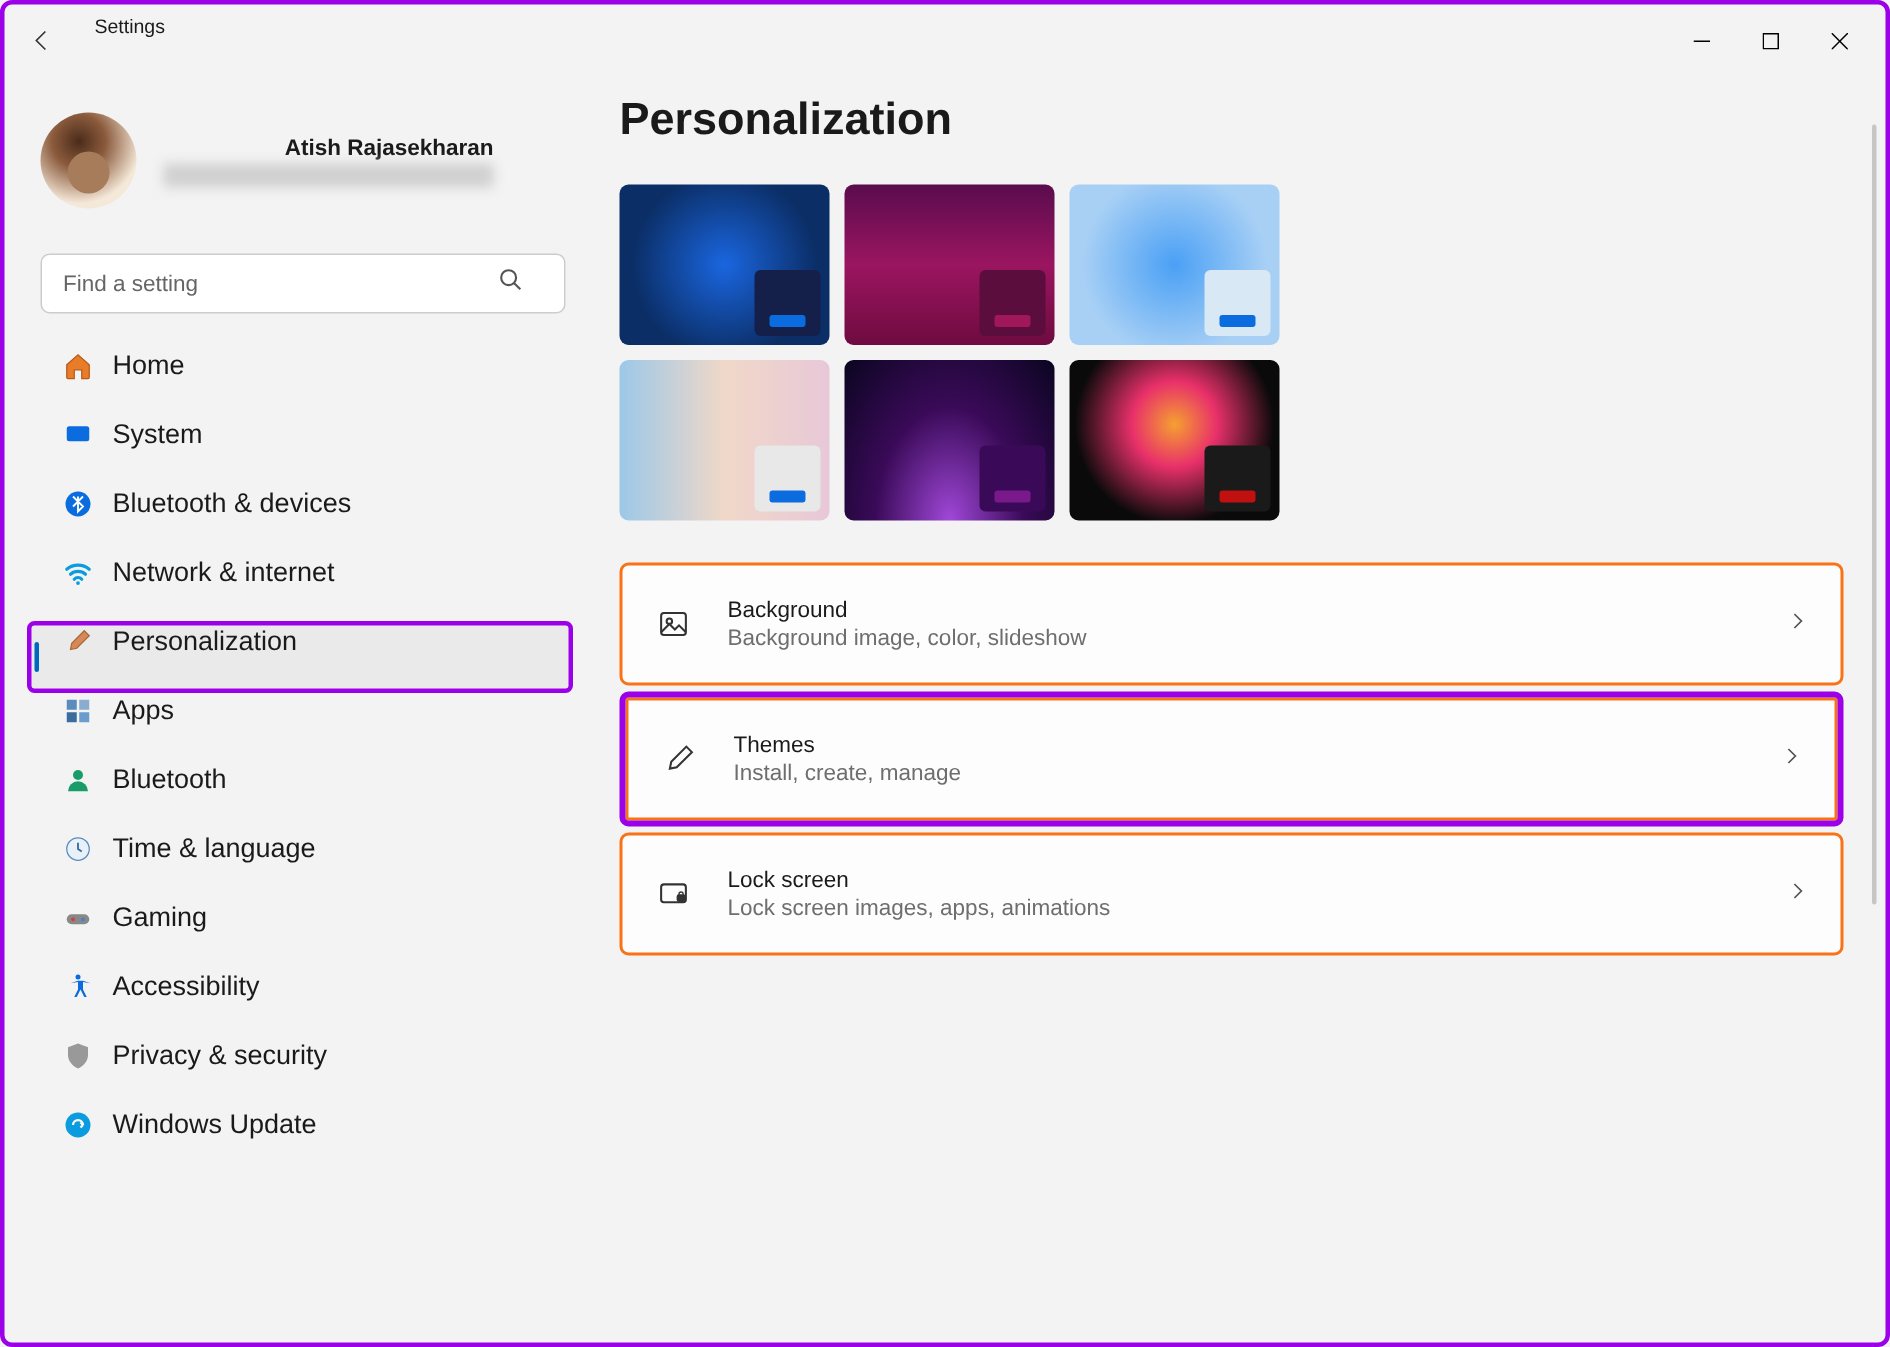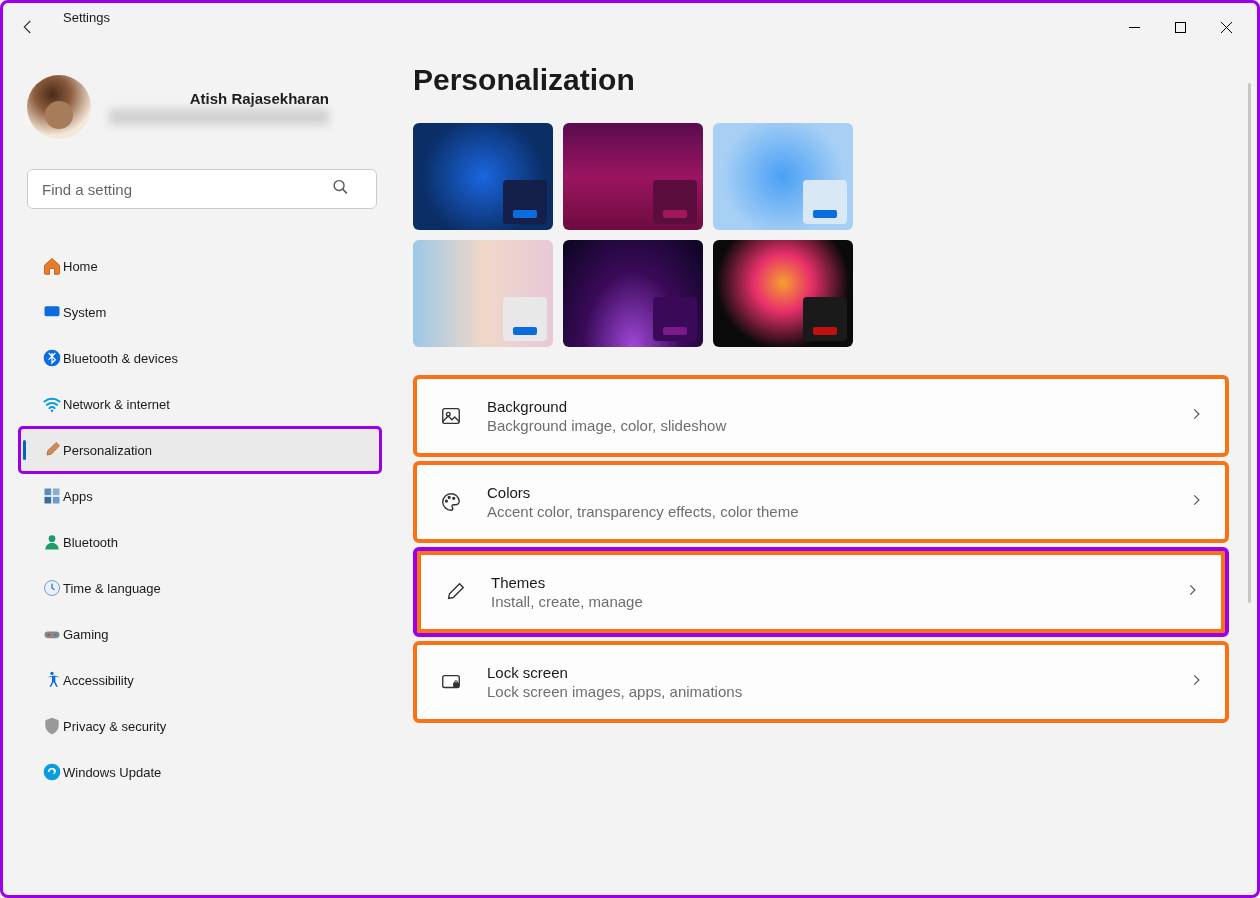--- a/index.html
+++ b/index.html
@@ -43,37 +43,37 @@
   width: 28px; height: 28px; border-radius: 50%;
   background: #a77c5a;
 }
 .profile-name { font-size: 15px; font-weight: 600; color: #1a1a1a; }
 .profile-email {
   font-size: 13px; color: #888; margin-top: 2px;
   filter: blur(4px); width: 220px; height: 16px;
   background: #d0d0d0; border-radius: 2px;
 }
 .search-wrap {
-  position: relative; margin-bottom: 36px;
+  position: relative; margin-bottom: 24px;
 }
 .search {
   width: 350px; height: 40px; border: 1px solid #ccc;
   border-radius: 6px; padding: 0 44px 0 14px; font-size: 15px;
   background: #fff; color: #333; outline: none;
 }
 .search::placeholder { color: #666; }
 .search-icon-wrap {
   position: absolute; right: 30px; top: 50%;
   transform: translateY(-50%); pointer-events: none;
 }
 .nav { display: flex; flex-direction: column; gap: 4px; }
 .nav-item {
-  display: flex; align-items: center; gap: 0;
+  display: flex; align-items: flex-start; gap: 12px;
   height: 42px; padding: 0 14px; border-radius: 6px;
-  cursor: pointer; font-size: 13px; color: #1a1a1a;
+  cursor: pointer; font-size: 18px; color: #1a1a1a;
 }
 .nav-item.selected {
   background: #eaeaea; position: relative;
 }
 .nav-item.selected::before {
   content: ""; position: absolute; left: 2px; top: 11px;
   width: 3px; height: 20px; background: #0067c0; border-radius: 2px;
 }
 .nav-item.highlight {
   outline: 3px solid #9b00e8; border-radius: 2px;
@@ -92,21 +92,21 @@
 }
 .theme-badge {
   position: absolute; bottom: 6px; right: 6px;
   width: 44px; height: 44px; border-radius: 4px;
   display: flex; align-items: flex-end; justify-content: center;
   padding-bottom: 6px;
 }
 .theme-badge-bar { width: 24px; height: 8px; border-radius: 2px; }
 .settings-list { display: flex; flex-direction: column; gap: 4px; }
 .setting-row {
-  background: #fdfdfd; border: 4px solid #f97316; border-radius: 6px;
+  background: #fdfdfd; border: 2px solid #f97316; border-radius: 6px;
   height: 82px; display: flex; align-items: center;
   padding: 0 22px; gap: 24px; cursor: pointer;
 }
 .setting-row.highlight { outline: 4px solid #9b00e8; border-radius: 2px; margin: 4px 4px; }
 .setting-icon { width: 24px; height: 24px; display: flex; align-items: center; justify-content: center; flex-shrink: 0; }
 .setting-text { flex: 1; }
 .setting-title { font-size: 15px; color: #1a1a1a; }
 .setting-sub { font-size: 15px; color: #6e6e6e; margin-top: 2px; }
 .chevron { flex-shrink: 0; }
 .scrollbar-track {
@@ -322,37 +322,20 @@
             </svg>
           </span>
           <div class="setting-text">
             <div class="setting-title">Background</div>
             <div class="setting-sub">Background image, color, slideshow</div>
           </div>
           <span class="chevron"><svg width="14" height="14" viewBox="0 0 24 24" fill="none" stroke="#555" stroke-width="2">
               <path d="M9 4l8 8-8 8"></path>
             </svg></span>
         </div>
-        <div class="setting-row">
-          <span class="setting-icon">
-            <svg width="22" height="22" viewBox="0 0 24 24" fill="none" stroke="#333" stroke-width="1.5">
-              <path d="M12 3a9 9 0 100 18c1 0 2-1 2-2s-1-1-1-2 1-2 2-2h2a4 4 0 004-4 9 9 0 00-9-8z"></path>
-              <circle cx="7" cy="11" r="1" fill="#333"></circle>
-              <circle cx="10" cy="7" r="1" fill="#333"></circle>
-              <circle cx="15" cy="8" r="1" fill="#333"></circle>
-            </svg>
-          </span>
-          <div class="setting-text">
-            <div class="setting-title">Colors</div>
-            <div class="setting-sub">Accent color, transparency effects, color theme</div>
-          </div>
-          <span class="chevron"><svg width="14" height="14" viewBox="0 0 24 24" fill="none" stroke="#555" stroke-width="2">
-              <path d="M9 4l8 8-8 8"></path>
-            </svg></span>
-        </div>
         <div class="setting-row highlight">
           <span class="setting-icon">
             <svg width="22" height="22" viewBox="0 0 24 24" fill="none" stroke="#333" stroke-width="1.5">
               <path d="M17 3l4 4-11 11-5 1 1-5L17 3z"></path>
             </svg>
           </span>
           <div class="setting-text">
             <div class="setting-title">Themes</div>
             <div class="setting-sub">Install, create, manage</div>
           </div>

